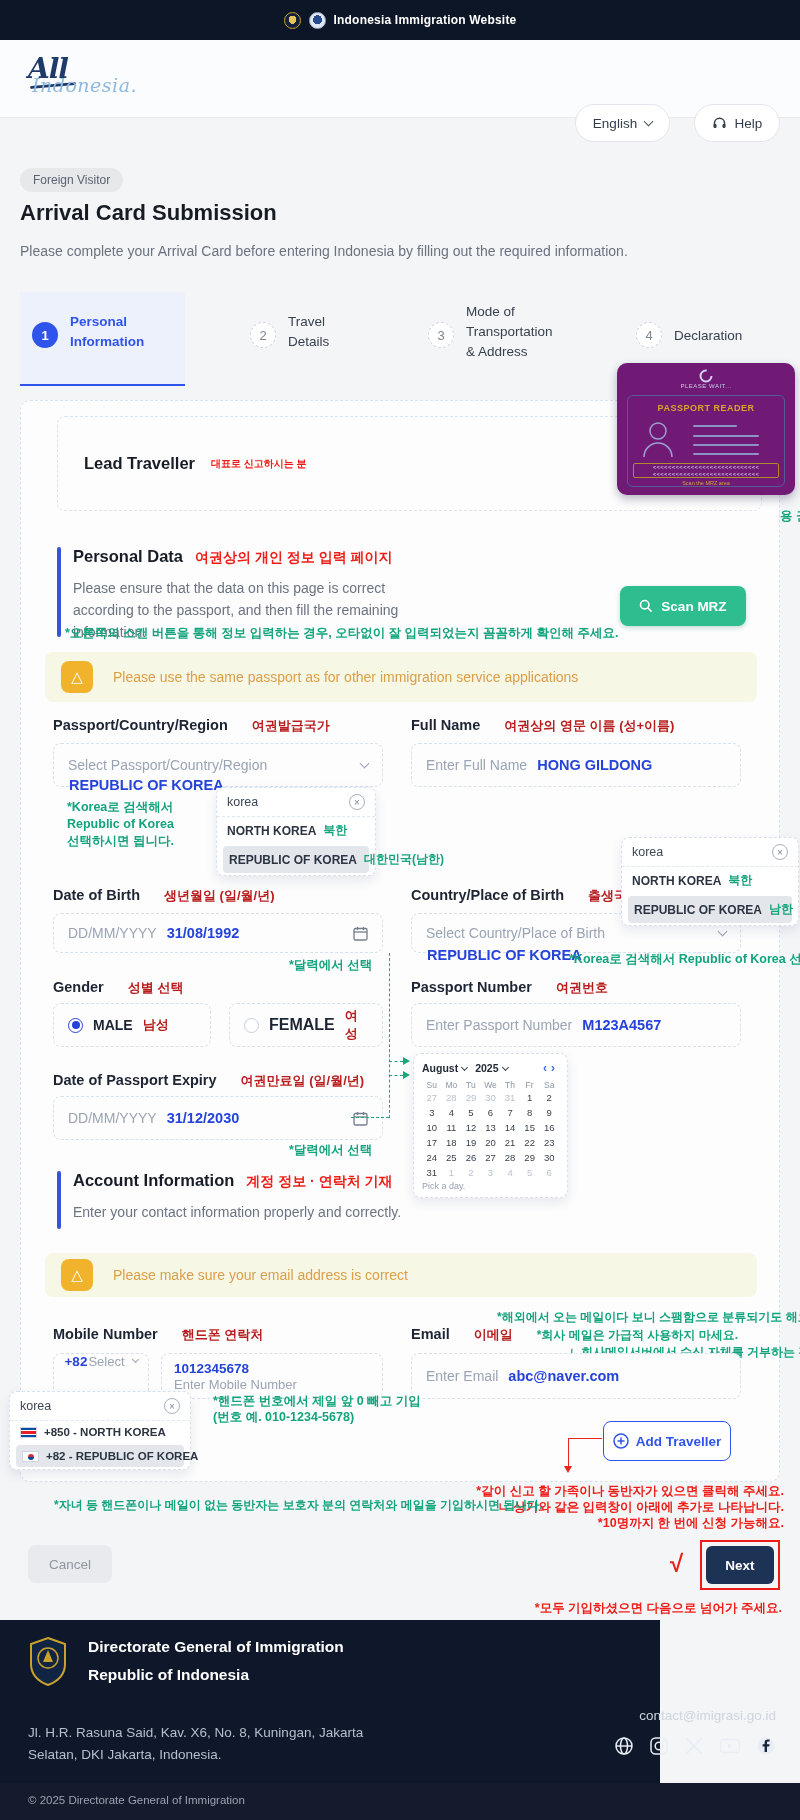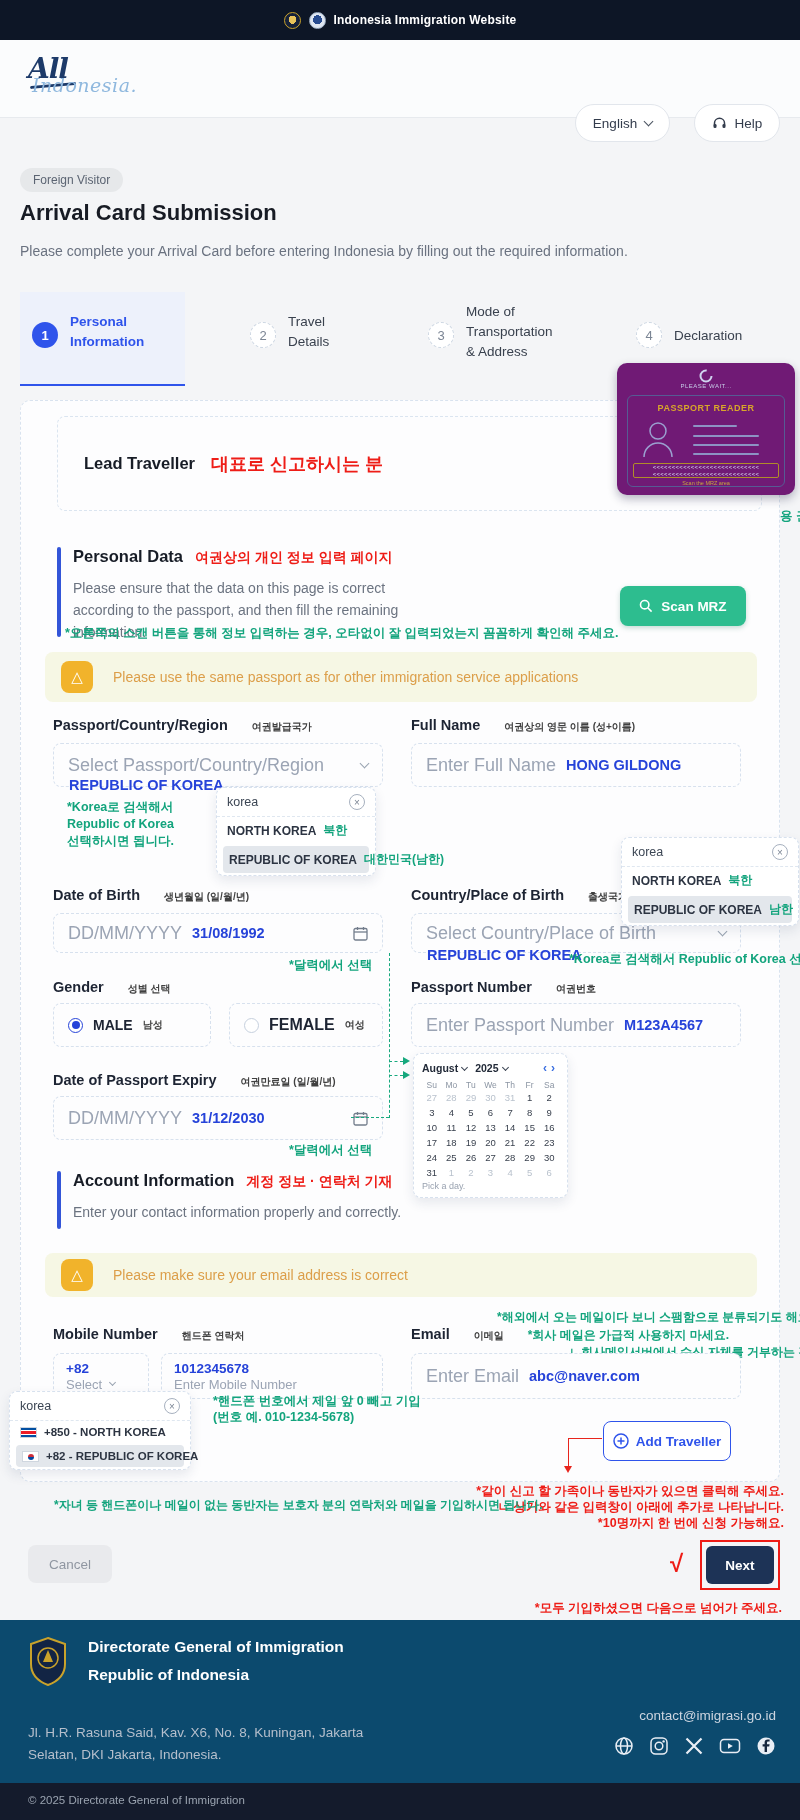--- a/index.html
+++ b/index.html
@@ -35,38 +35,38 @@
   .step-circle { position:absolute; width:26px; height:26px; border-radius:50%; display:flex; align-items:center; justify-content:center; font-size:13px; }
   .step-circle.on { background:#2f54eb; color:#fff; font-weight:700; }
   .step-circle.off { background:#fff; border:1px dashed #ccd6e2; color:#7b8594; }
   .step-label { position:absolute; font-size:13.5px; line-height:20px; white-space:pre-line; color:#39414e; }
   .step-label.on { color:#2f54eb; font-weight:700; }
 
   
   .card { position:absolute; left:20px; top:400px; width:760px; height:1082px; background:#fdfdfe; border:1px dashed #d9e3ef; border-radius:10px; }
   .lead-box { position:absolute; left:36px; top:15px; width:705px; height:95px; border:1px dashed #dbe5f0; border-radius:8px; display:flex; align-items:center; padding-left:26px; gap:16px; }
   .sec-title { font-size:16.5px; font-weight:800; color:#171c26; }
-  .red { color:#ee1d17; font-weight:700; font-size:18px; }
+  .red { color:#ee1d17; font-weight:700; font-size:10px; }
   .redsm { color:#ee1d17; font-weight:700; font-size:12.5px; }
   .bar { position:absolute; width:4px; background:#3355d8; border-radius:2px; }
   .desc { font-size:14px; color:#6b7380; line-height:22px; }
   .green { color:#13a47d; font-size:12.5px; font-weight:600; }
   .blueanno { color:#3a4a78; font-size:12.5px; font-weight:600; }
 
   .scan-btn { position:absolute; left:599px; top:185px; width:126px; height:40px; background:#2dbd8f; border-radius:8px; display:flex; align-items:center; justify-content:center; gap:8px; color:#fff; font-size:13.5px; font-weight:700; box-shadow:0 2px 5px rgba(30,120,90,.25); }
 
   .warn { position:absolute; left:24px; width:712px; background:#f6f7e4; border-radius:8px; display:flex; align-items:center; gap:20px; padding-left:16px; }
   .warn-icon { width:32px; height:32px; background:#f1b32b; border-radius:8px; display:flex; align-items:center; justify-content:center; color:#fff; font-size:15px; }
   .warn-text { color:#dc9e49; font-size:14px; }
 
   .lbl-row { position:absolute; display:flex; align-items:baseline; gap:24px; white-space:nowrap; }
   .lbl { font-size:14.5px; font-weight:700; color:#1d2433; }
-  .lko { font-size:10px; font-weight:700; color:#404040; }
+  .lko { font-size:13px; font-weight:700; color:#b91c1c; }
   .field { position:absolute; border:1px dashed #d7e1ee; border-radius:8px; background:#fdfdfe; display:flex; align-items:center; padding:0 14px; gap:10px; }
-  .ph { color:#9ba4b4; font-size:18px; white-space:nowrap; }
+  .ph { color:#9ba4b4; font-size:14px; white-space:nowrap; }
   .val { color:#2643d9; font-size:14.5px; font-weight:600; white-space:nowrap; }
   .spacer { flex:1; }
   .bluebig { color:#2643d9; font-size:14.5px; font-weight:700; white-space:nowrap; }
 
   .dd { position:absolute; background:#fff; border:1px dashed #d7e1ee; border-radius:8px; box-shadow:0 5px 12px rgba(25,45,85,.10); z-index:6; }
   .dd-search { display:flex; align-items:center; justify-content:space-between; padding:6px 10px; border-bottom:1px dashed #dfe7f0; font-size:12.5px; color:#3c4654; }
   .clear { width:16px; height:16px; border:1px solid #a7b1bf; border-radius:50%; color:#7c8695; font-size:10px; display:flex; align-items:center; justify-content:center; }
   .opt { display:flex; align-items:center; gap:7px; padding:5px 10px; font-size:12px; font-weight:600; color:#2c3442; white-space:nowrap; }
   .opt .ko { color:#13a47d; }
   .opt.sel { background:#e3e7ec; border-radius:4px; margin:2px 6px; padding:5px 6px; }
@@ -111,21 +111,21 @@
   .mrz { position:absolute; left:16px; top:100px; width:146px; height:15px; border:1px solid #b08c2a; border-radius:2px; overflow:hidden; text-align:center; color:#d6d9f2; font-family:"DejaVu Sans Mono","Liberation Mono",monospace; font-size:5.5px; line-height:7px; letter-spacing:.5px; }
   .reader-cap { position:absolute; left:0; top:117px; width:100%; text-align:center; color:#c9a53c; font-size:5.5px; }
 
   
   .flag { width:17px; height:11px; border:1px solid #cfd6df; flex:none; }
   .flag.kp { background:linear-gradient(180deg,#024fa2 0 18%,#fff 18% 28%,#ed1c27 28% 72%,#fff 72% 82%,#024fa2 82% 100%); }
   .flag.kr { background:#fff; position:relative; }
   .flag.kr::after { content:""; position:absolute; left:5px; top:2px; width:6px; height:6px; border-radius:50%; background:linear-gradient(180deg,#cd2e3a 50%,#0047a0 50%); }
 
   
-  .footer { position:absolute; left:0; top:1620px; width:800px; height:163px; background:#0c4a6e; }
+  .footer { position:absolute; left:0; top:1620px; width:660px; height:163px; background:#0f172a; }
   .f-org { position:absolute; left:88px; color:#fff; font-size:15.5px; font-weight:700; }
   .f-addr { position:absolute; left:28px; top:102px; color:#b6bfcc; font-size:13.5px; line-height:22px; white-space:pre-line; }
   .f-contact { position:absolute; left:480px; top:88px; width:296px; text-align:right; color:#cdd5e0; font-size:13.5px; }
   .f-social { position:absolute; left:480px; top:116px; width:296px; display:flex; justify-content:flex-end; gap:15px; }
   .f-social svg { display:block; }
   .bottombar { position:absolute; left:0; top:1783px; width:800px; height:37px; background:#141b2c; }
   .copyright { position:absolute; left:28px; top:11px; color:#9aa3b0; font-size:11.5px; }
 
   .pre { white-space:pre-line; }
   .txt-r { text-align:right; }
@@ -456,21 +456,21 @@
       <span class="lbl">Mobile Number</span>
       <span class="lko">핸드폰 연락처</span>
     </div>
     <div class="lbl-row" style="left:390px; top:925px;">
       <span class="lbl">Email</span>
       <span class="lko">이메일</span>
       <span class="green" style="font-size:12px;">*회사 메일은 가급적 사용하지 마세요.</span>
     </div>
     <div class="abs green" style="left:548px; top:943px; font-size:12px; white-space:nowrap;">ㄴ회사메일서버에서 수신 자체를 거부하는 경우가 많음.</div>
 
-    <div class="field" style="left:32px; top:952px; width:96px; height:46px; flex-direction:column; align-items:flex-start; justify-content:center; gap:1px; padding:0 12px;">
+    <div class="field" style="left:32px; top:952px; width:96px; height:46px; align-items:flex-start; justify-content:center; gap:1px; padding:0 12px;">
       <span class="val" style="font-size:13.5px;">+82</span>
       <span style="display:flex; align-items:center; gap:8px;">
           <span class="ph" style="font-size:13px;">Select</span>
           <span class="chev gray" style="width:5px;height:5px;"></span>
         </span>
     </div>
     <div class="field" style="left:140px; top:952px; width:222px; height:46px; flex-direction:column; align-items:flex-start; justify-content:center; gap:1px; padding:0 12px;">
       <span class="val" style="font-size:13.5px;">1012345678</span>
       <span class="ph" style="font-size:13px;">Enter Mobile Number</span>
     </div>

